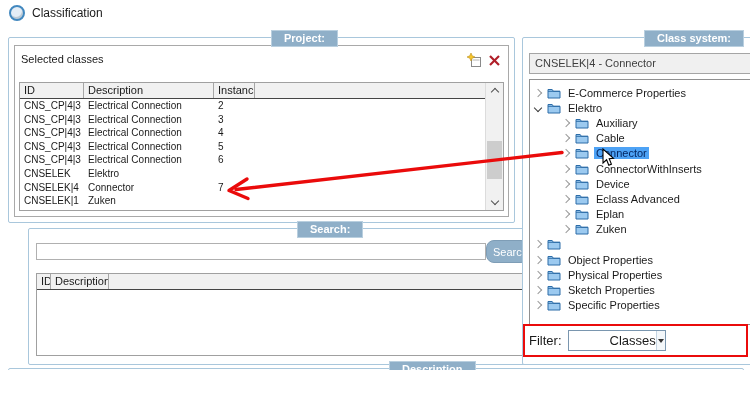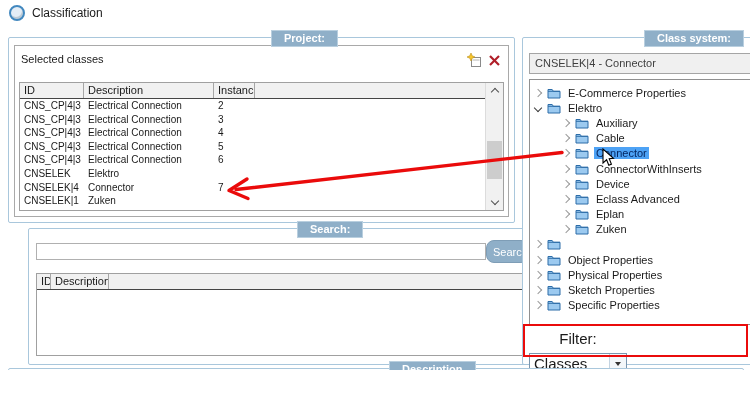--- a/index.html
+++ b/index.html
@@ -59,23 +59,23 @@
              padding-top:5px;overflow:hidden;}
   .trow{height:15.2px;display:flex;align-items:center;font-size:11px;}
   .lvl1{padding-left:3px;} .lvl2{padding-left:31px;}
   .chev{width:5px;height:5px;border-right:1px solid #9a9a9a;border-bottom:1px solid #9a9a9a;
         transform:rotate(-45deg);margin:0 6px 0 2px;flex:none;}
   .chev.open{border-color:#3c3c3c;transform:rotate(45deg);}
   .folder{margin-right:5px;flex:none;}
   .tlabel{white-space:nowrap;padding:0 2px;}
   .tlabel.sel{background:var(--selection_blue,#4da2f5);color:#03245e;}
 
-  .filterrow{position:absolute;left:6px;top:292px;display:flex;align-items:center;font-size:15px;gap:6px;flex-direction:column;}
+  .filterrow{position:absolute;left:6px;top:292px;display:flex;align-items:center;font-size:13px;gap:6px;}
   .combo{width:96px;height:19px;border:1px solid #7a96af;background:#fff;display:flex;align-items:center;position:relative;}
-  .combo-val{flex:1;padding-left:4px;line-height:19px;white-space:nowrap;}
+  .combo-val{flex:1;padding-left:4px;line-height:19px;white-space:nowrap;margin-left:37px;}
   .combo-btn{width:16px;height:100%;border-left:1px solid #c4d4e2;background:#f3f7fa;
              display:flex;align-items:center;justify-content:center;}
   .combo-arrow{width:0;height:0;border-left:3.5px solid transparent;border-right:3.5px solid transparent;
                border-top:4.5px solid #333;}
 
   
   .descr-text{position:absolute;left:12px;top:19px;font-size:11px;}
 
   
   .red-rect{position:absolute;left:523px;top:324px;width:221px;height:29px;

